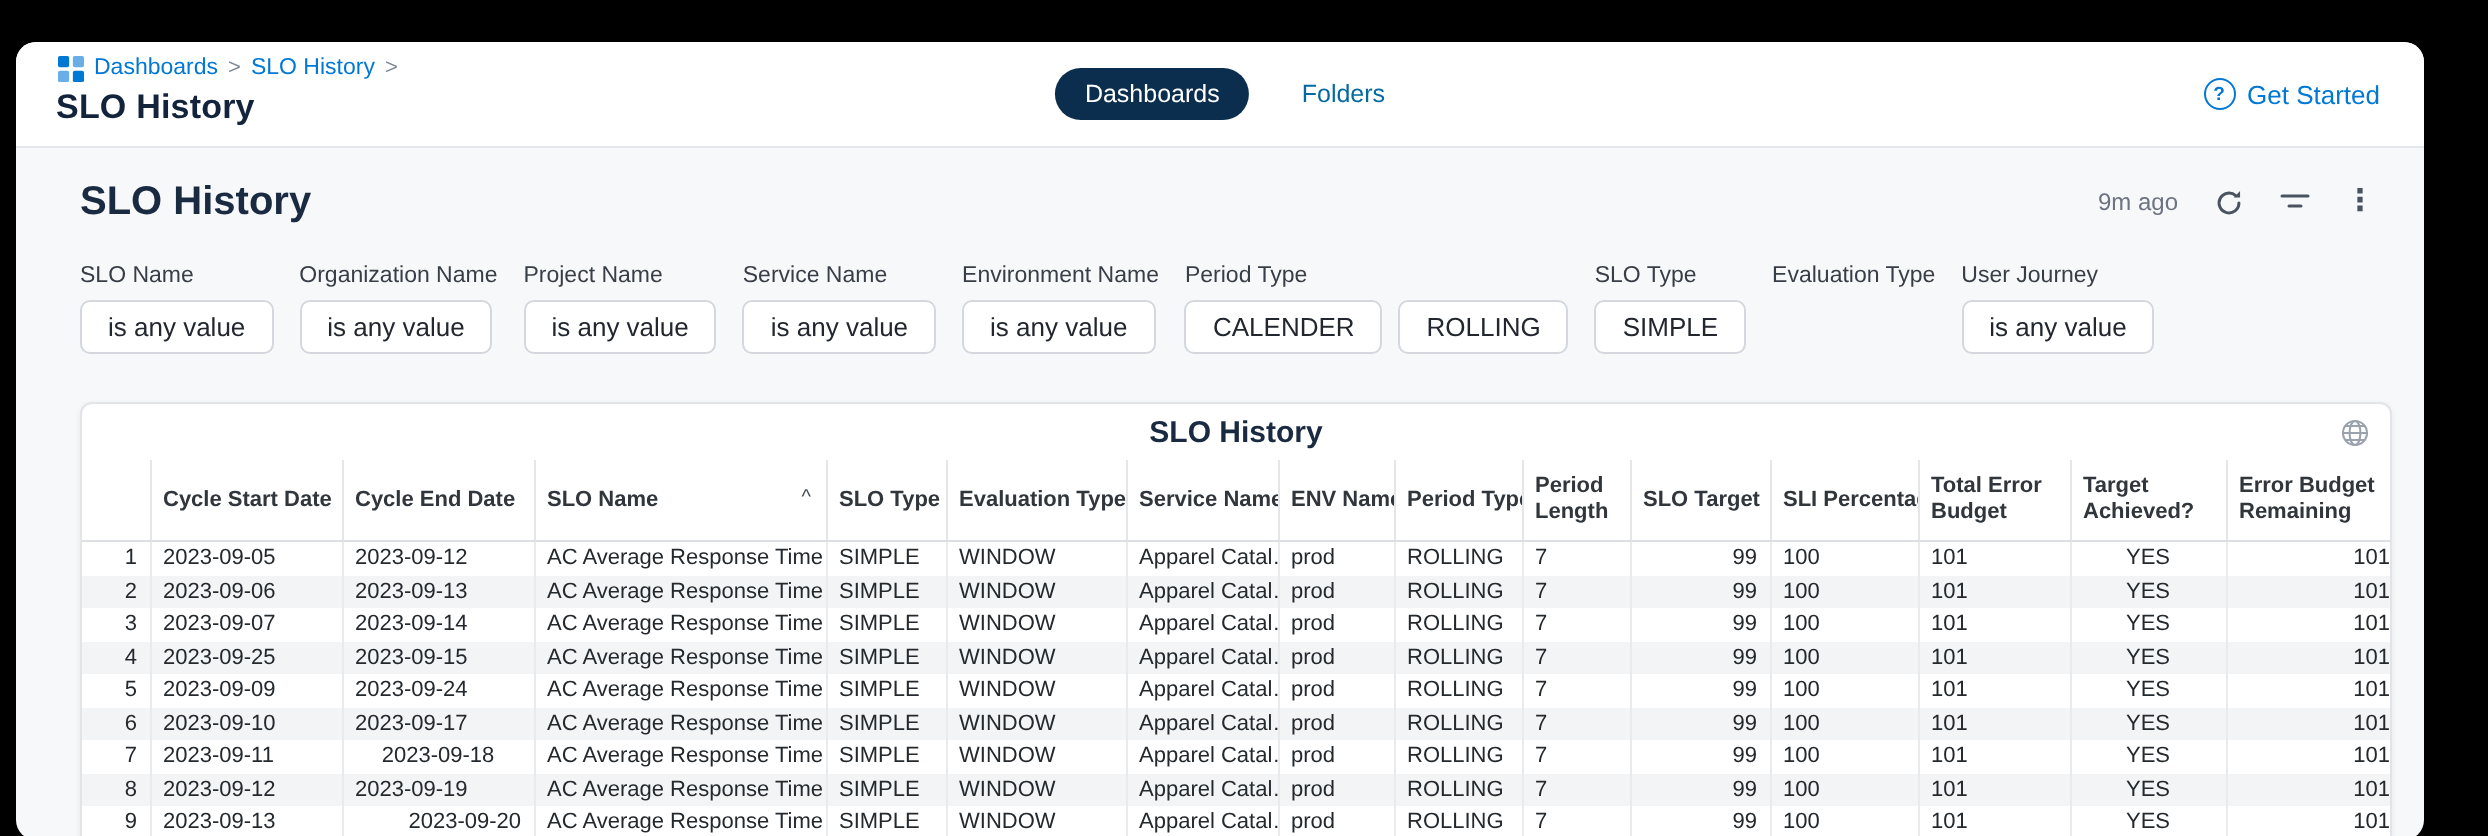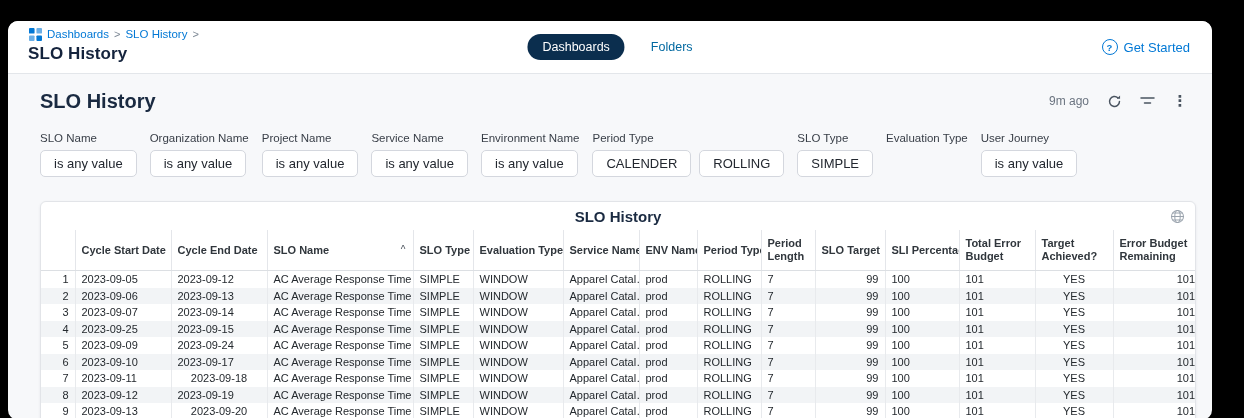--- a/index.html
+++ b/index.html
@@ -357,21 +357,21 @@
               <td style="text-align: left;">7</td>
               <td style="text-align: right;">99</td>
               <td style="text-align: left;">100</td>
               <td style="text-align: left;">101</td>
               <td style="text-align: center;">YES</td>
               <td style="text-align: right;">101</td>
             </tr>
             <tr>
               <td style="text-align: right;">9</td>
               <td style="text-align: left;">2023-09-13</td>
-              <td style="text-align: center;">2023-09-20</td>
+              <td style="text-align: right;">2023-09-20</td>
               <td style="text-align: left;">AC Average Response Time</td>
               <td style="text-align: left;">SIMPLE</td>
               <td style="text-align: left;">WINDOW</td>
               <td style="text-align: left;">Apparel Catal…</td>
               <td style="text-align: left;">prod</td>
               <td style="text-align: left;">ROLLING</td>
               <td style="text-align: left;">7</td>
               <td style="text-align: right;">99</td>
               <td style="text-align: left;">100</td>
               <td style="text-align: left;">101</td>

